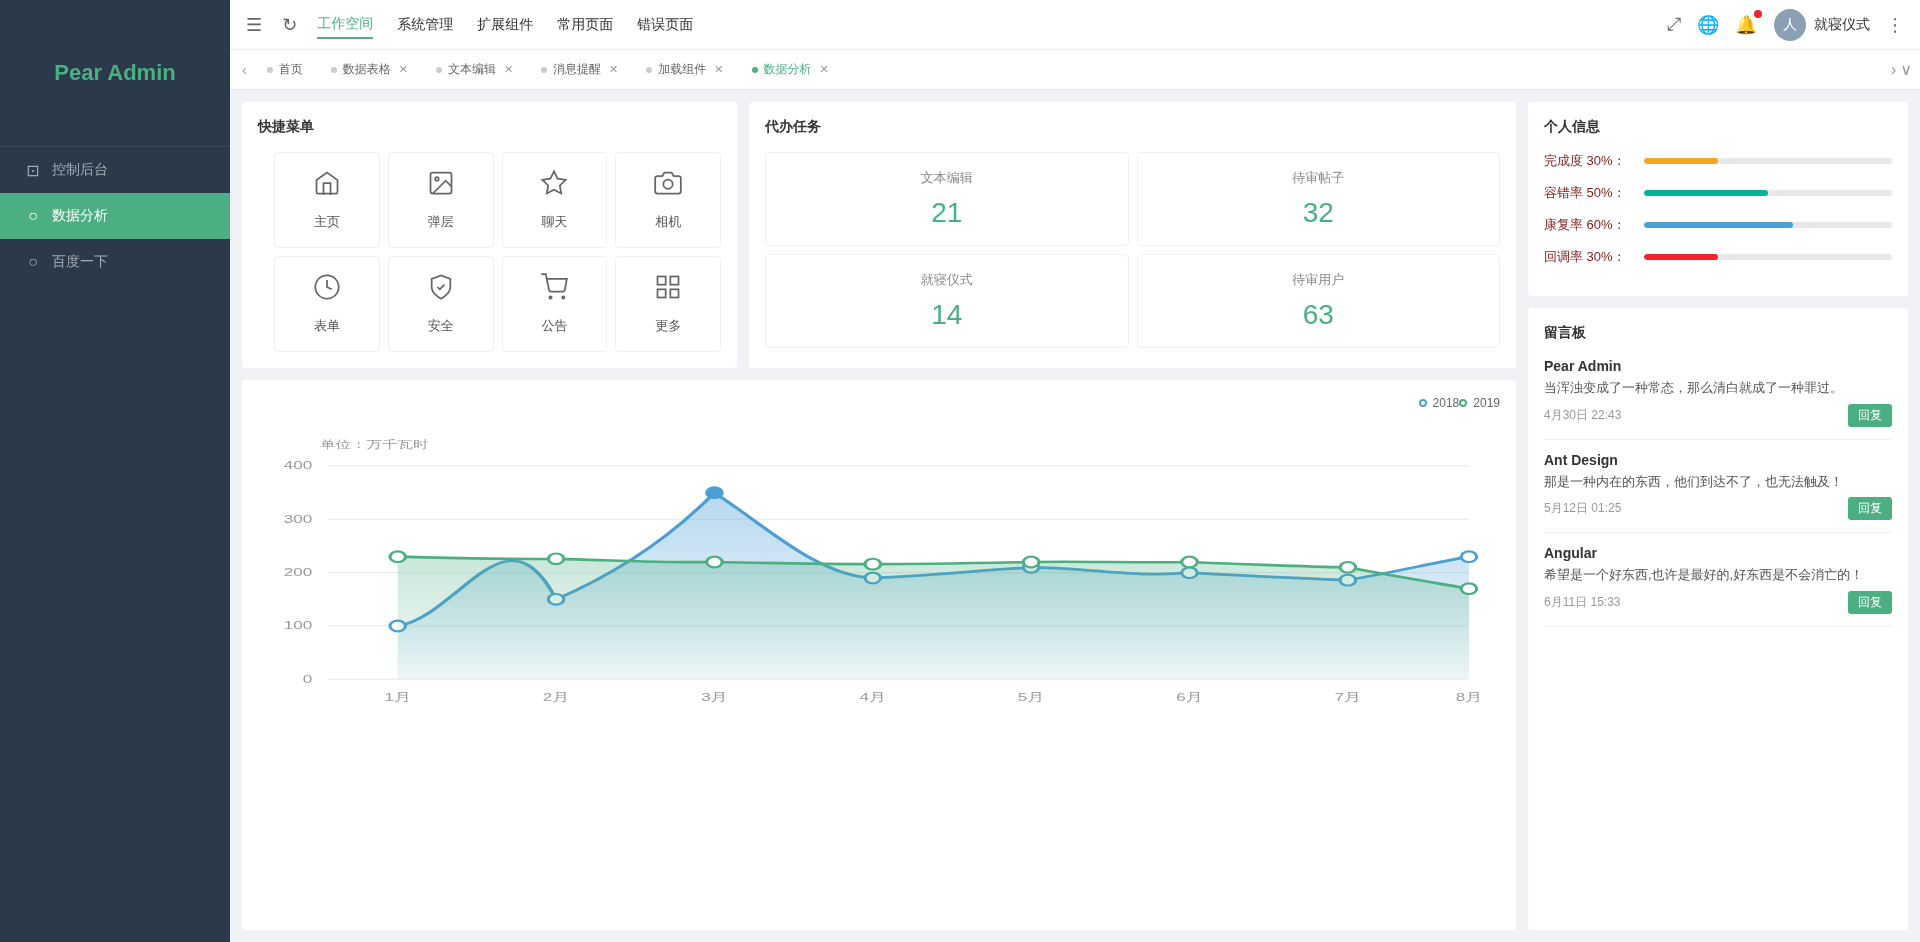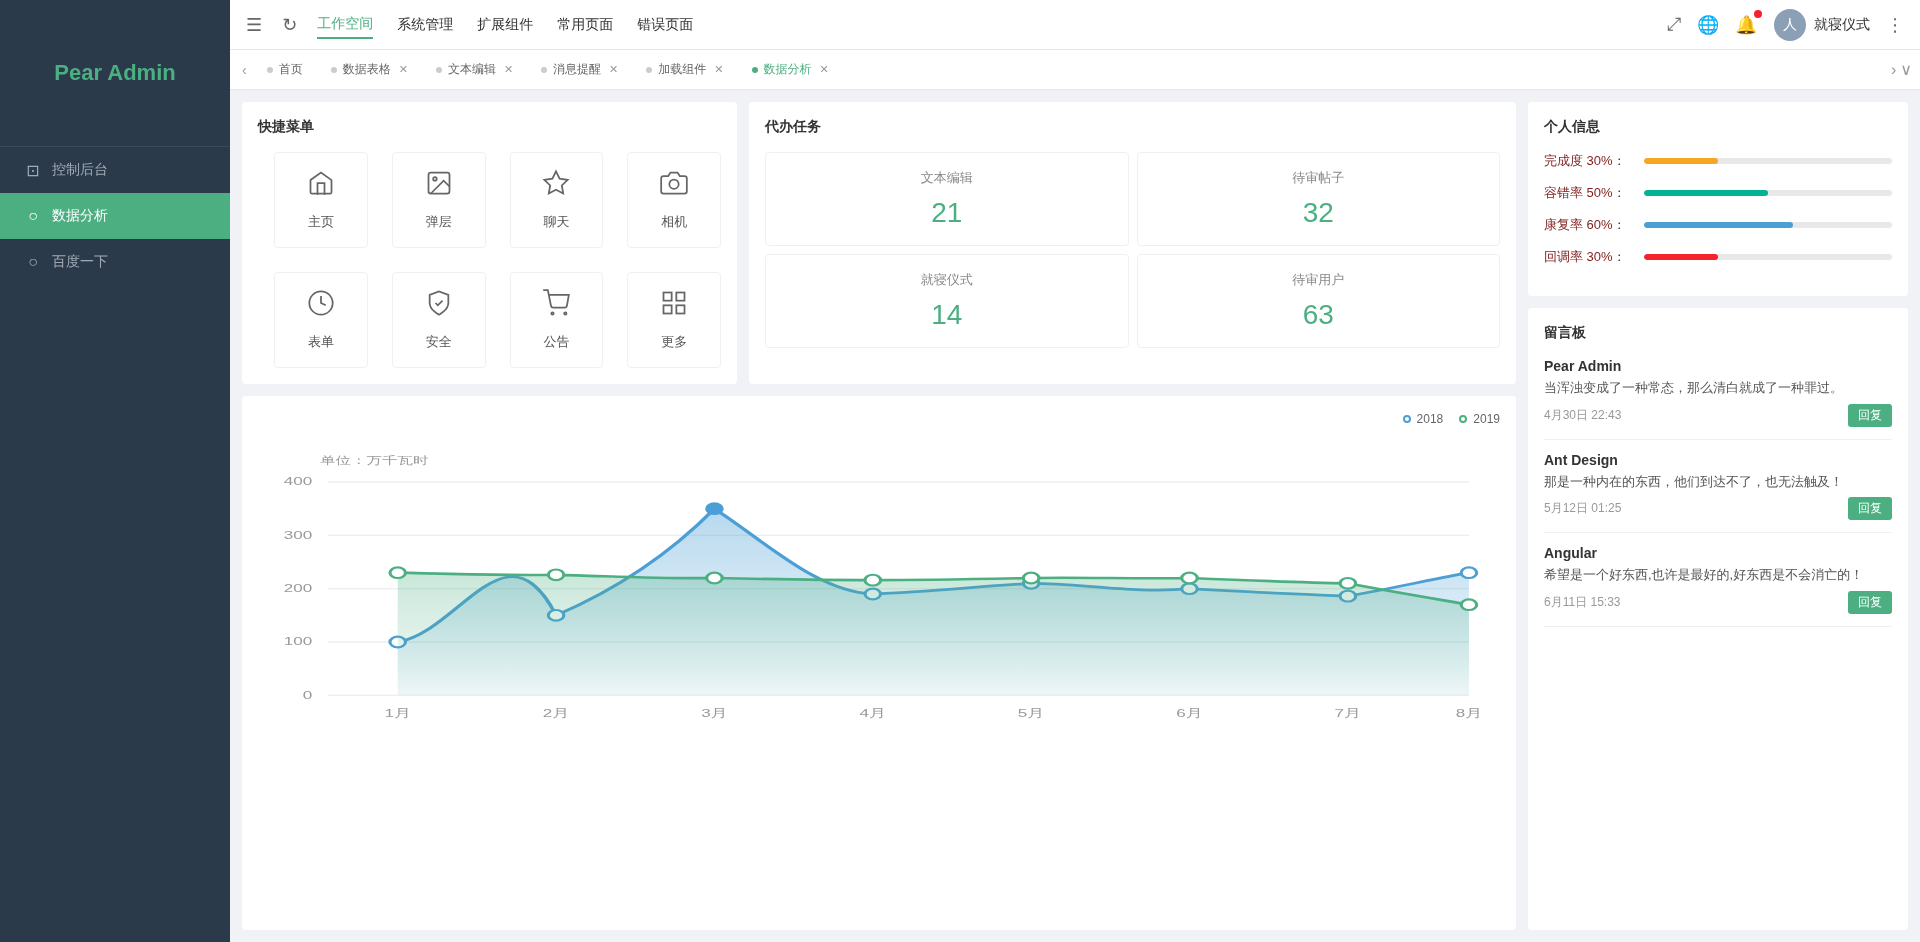--- a/index.html
+++ b/index.html
@@ -219,21 +219,21 @@
       font-size: 14px;
       color: #333;
       font-weight: bold;
       margin-bottom: 16px;
     }
 
     
     .quick-menu {
       display: grid;
       grid-template-columns: repeat(4, 1fr);
-      gap: 24px;
+      gap: 8px;
       margin-left: 16px;
     }
     .quick-item {
       display: flex;
       flex-direction: column;
       align-items: center;
       justify-content: center;
       padding: 16px 8px;
       border: 1px solid #f0f0f0;
       border-radius: 4px;
@@ -284,21 +284,20 @@
     }
 
     
     .chart-card {
       flex: 1;
     }
     .chart-header {
       display: flex;
       justify-content: flex-end;
       align-items: flex-start;
-      gap: 16px;
       margin-bottom: 8px;
     }
     .legend-item {
       display: flex;
       align-items: center;
       gap: 6px;
       font-size: 12px;
       color: #666;
     }
     .legend-dot {

